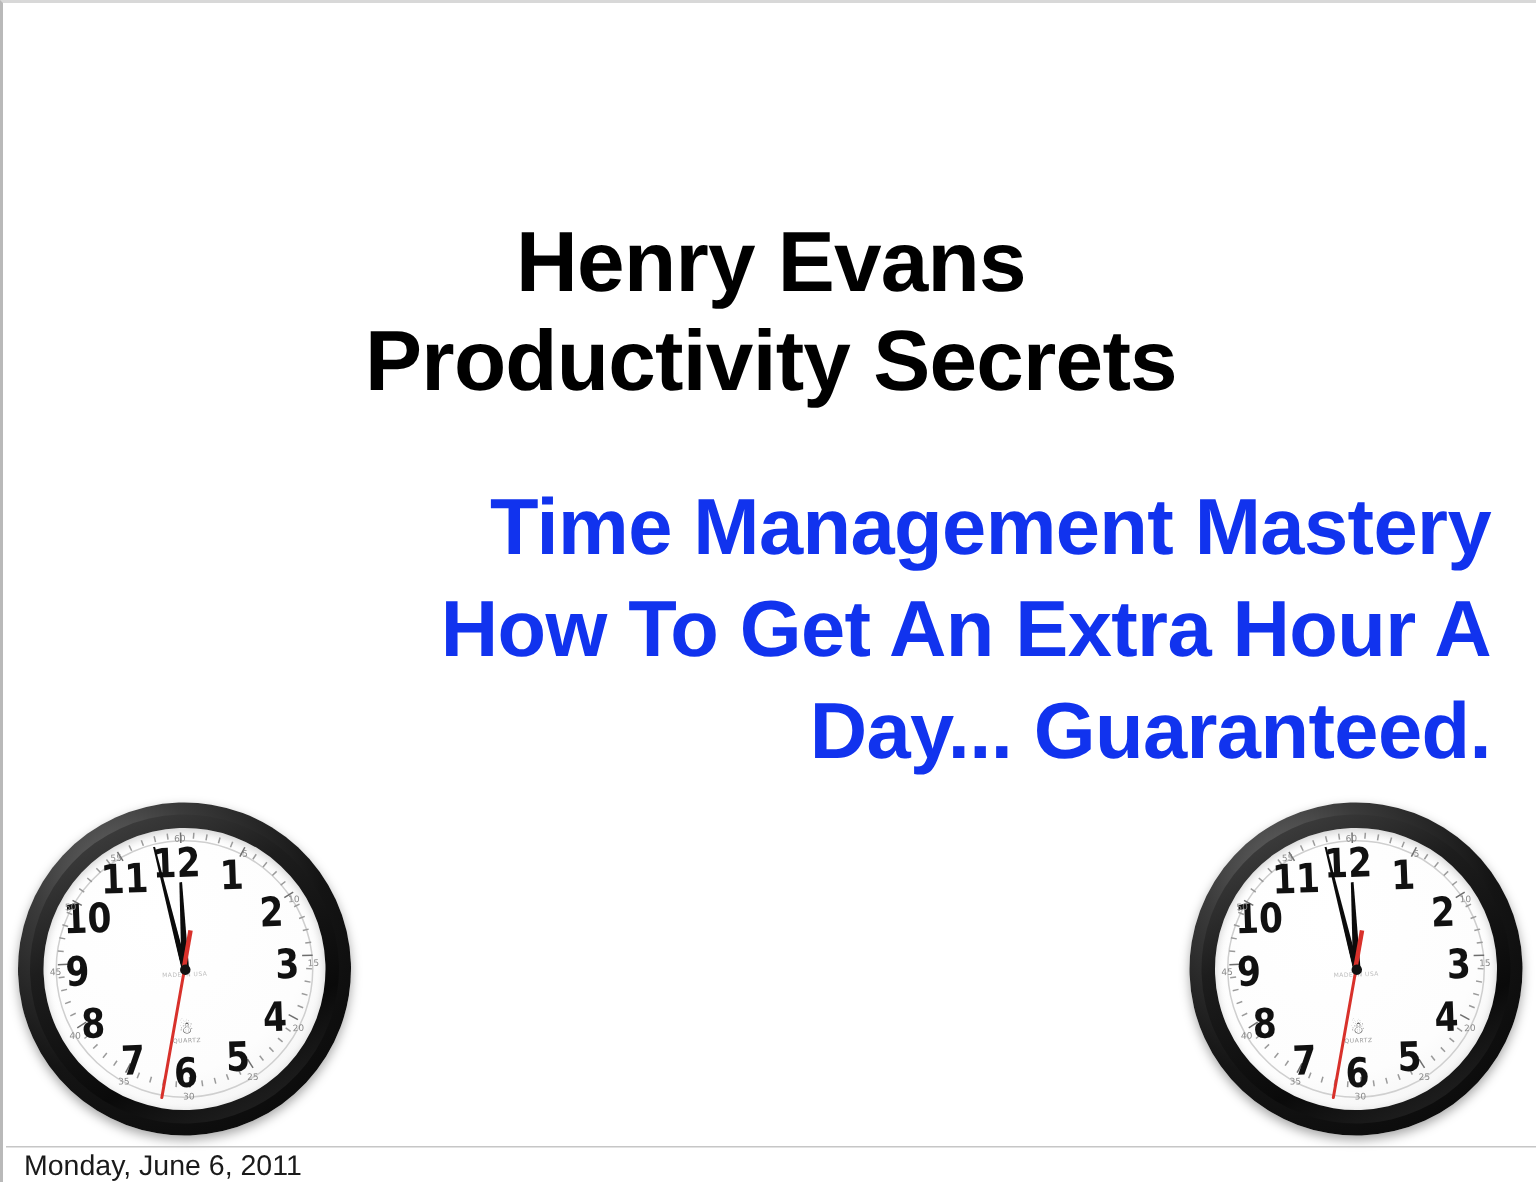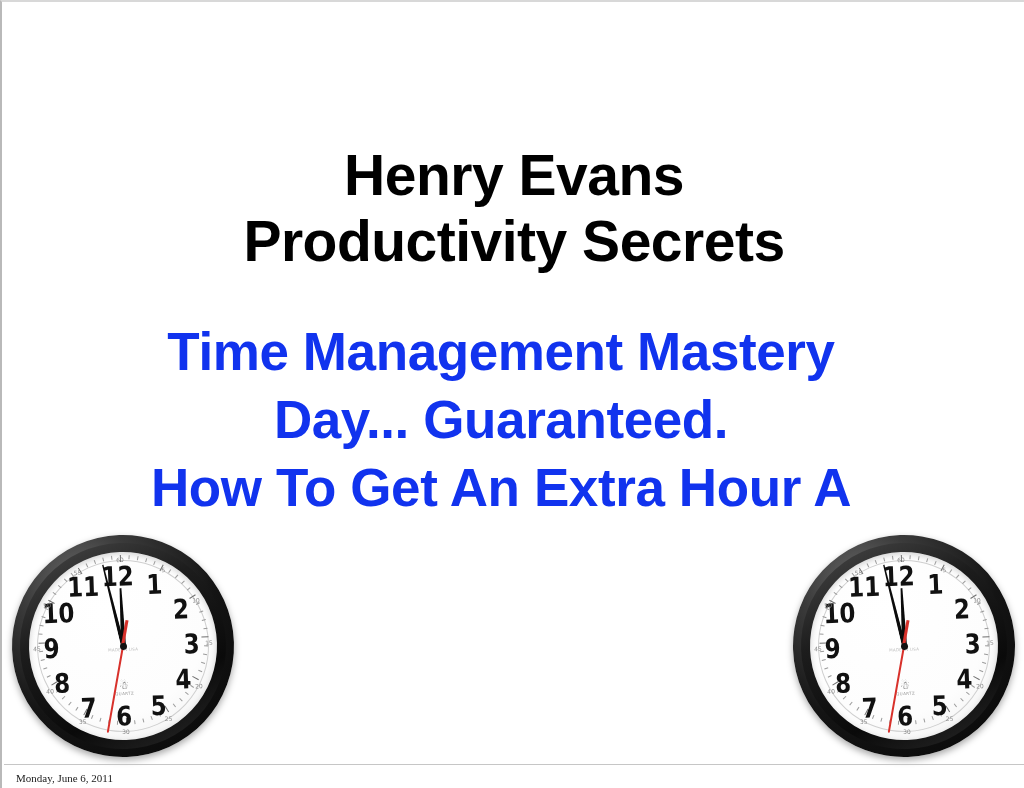--- a/index.html
+++ b/index.html
@@ -61,24 +61,24 @@
     font-weight: bold;
     font-size: 57px;
     line-height: 66px;
     color: #000000;
     letter-spacing: -0.5px;
     white-space: nowrap;
   }
 
   #subtitle-block {
     position: absolute;
-    left: 27px;
+    left: 48px;
     top: 316px;
     width: 944px;
-    text-align: center;
+    text-align: right;
   }
   #subtitle-block .sub-line {
     font-family: "Liberation Sans", sans-serif;
     font-weight: bold;
     font-size: 53px;
     line-height: 68px;
     letter-spacing: -0.4px;
     white-space: nowrap;
   }
 
@@ -262,22 +262,22 @@
     left: 2px;
     top: 762px;
     width: 1022px;
     height: 1px;
     background: #c6c6c6;
   }
   #footer-date {
     position: absolute;
     left: 14px;
     top: 768px;
-    font-family: Liberation Serif, serif;
-    font-size: 11px;
+    font-family: Liberation Sans, sans-serif;
+    font-size: 19px;
     line-height: 16px;
     color: #1a1a1a;
   }
   #tx-watermark {
     position: absolute;
     right: 4px;
     top: 756px;
     height: 30px;
     display: flex;
     align-items: center;
@@ -305,22 +305,22 @@
 <div id="slide">
 
 
   <div id="title-block">
     <div class="title-line" style="color: rgb(0, 0, 0);">Henry Evans</div>
     <div class="title-line" style="color: rgb(0, 0, 0);">Productivity Secrets</div>
   </div>
 
   <div id="subtitle-block">
     <div class="sub-line" style="color: rgb(17, 51, 238);">Time Management Mastery</div>
+    <div class="sub-line" style="color: rgb(17, 51, 238);">How To Get An Extra Hour A</div>
     <div class="sub-line" style="color: rgb(17, 51, 238);">Day... Guaranteed.</div>
-    <div class="sub-line" style="color: rgb(17, 51, 238);">How To Get An Extra Hour A</div>
   </div>
 
 
   <div class="clock" id="clock-left">
     <div class="bezel"></div>
     <div class="bezel-inner"></div>
     <div class="face">
       <div class="tick-ring"></div>
       <div class="sub-brand">MADE IN USA</div>
       <div class="brand">

